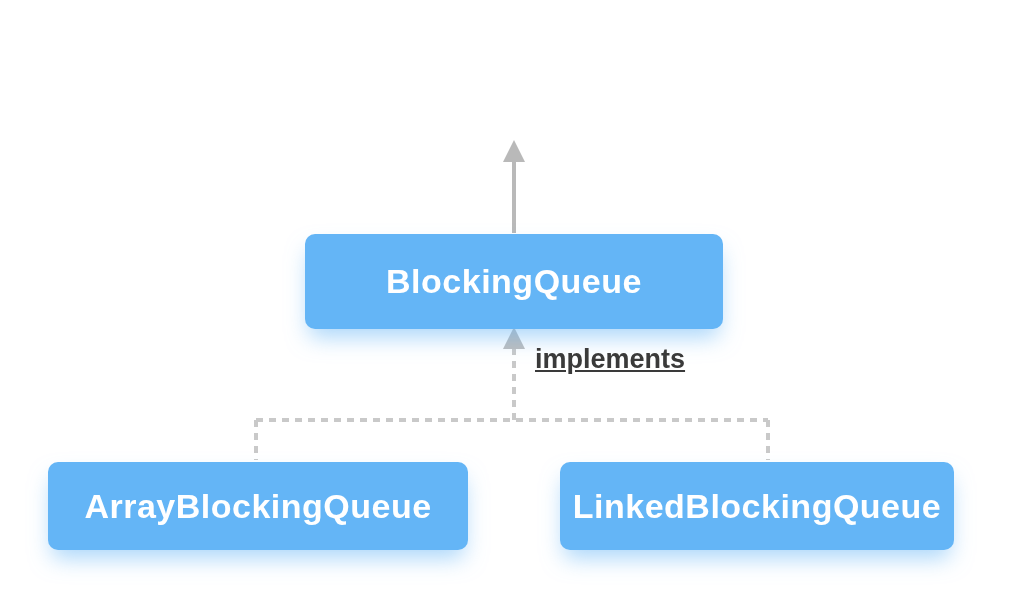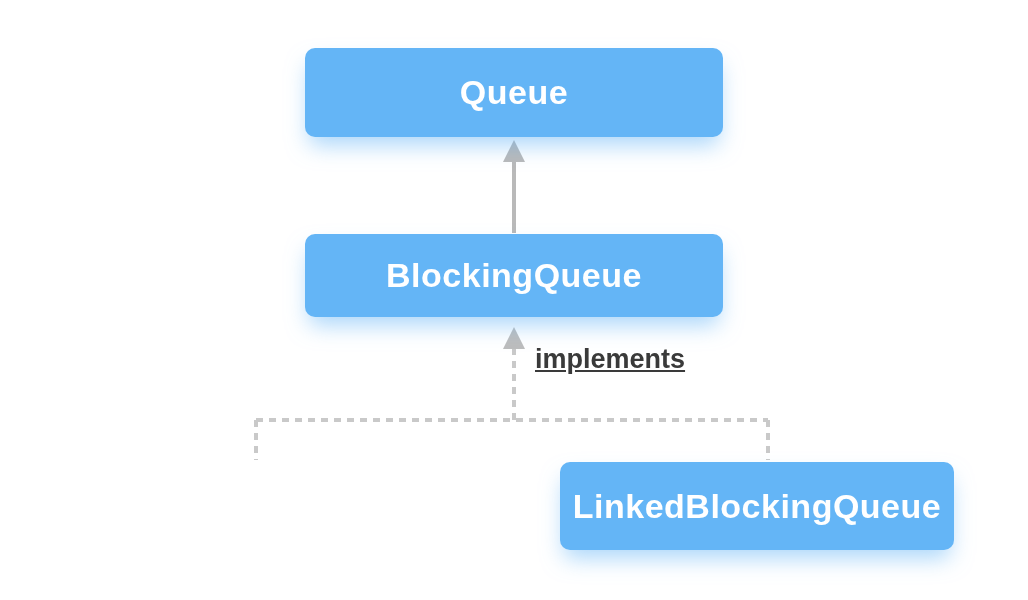--- a/index.html
+++ b/index.html
@@ -40,21 +40,21 @@
   }
   .connector-layer {
     position: absolute;
     left: 0;
     top: 0;
     width: 1028px;
     height: 600px;
     pointer-events: none;
   }
   #node-queue          { left: 305px; top:  48px; width: 418px; height: 89px; }
-  #node-blockingqueue  { left: 305px; top: 234px; width: 418px; height: 83px; }
+  #node-blockingqueue  { left: 305px; top: 234px; width: 418px; height: 95px; }
   #node-arrayblocking  { left:  48px; top: 462px; width: 420px; height: 88px; }
   #node-linkedblocking { left: 560px; top: 462px; width: 394px; height: 88px; }
   #label-extends    { left: 535px; top: 166px; }
   #label-implements { left: 535px; top: 344px; text-decoration: underline; }
 </style>
 </head>
 <body>
 
 <div class="canvas">
 
@@ -67,28 +67,28 @@
 
     <g>
       <line x1="514" y1="420" x2="514" y2="348" stroke="#C9C9C9" stroke-width="4" stroke-dasharray="7 6"></line>
       <polygon points="514,327 503,349 525,349" fill="#BDBDBD"></polygon>
       <line x1="256" y1="420" x2="768" y2="420" stroke="#C9C9C9" stroke-width="4" stroke-dasharray="7 6"></line>
       <line x1="256" y1="420" x2="256" y2="460" stroke="#C9C9C9" stroke-width="4" stroke-dasharray="7 6"></line>
       <line x1="768" y1="420" x2="768" y2="460" stroke="#C9C9C9" stroke-width="4" stroke-dasharray="7 6"></line>
     </g>
   </svg>
 
-  <div class="node" id="node-queue">
-    <span class="node-label">Queue</span>
-  </div>
 
   <div class="node" id="node-blockingqueue">
     <span class="node-label">BlockingQueue</span>
   </div>
 
+  <div class="node" id="node-arrayblocking">
+    <span class="node-label">ArrayBlockingQueue</span>
+  </div>
 
   <div class="node" id="node-linkedblocking">
     <span class="node-label">LinkedBlockingQueue</span>
   </div>
 
   <span class="edge-label" id="label-implements">implements</span>
 
 </div>
 
 </body></html>

